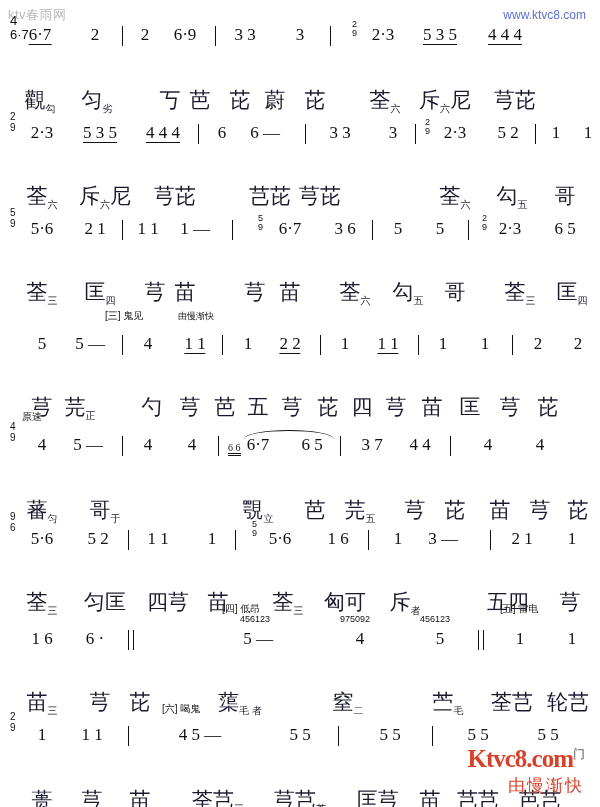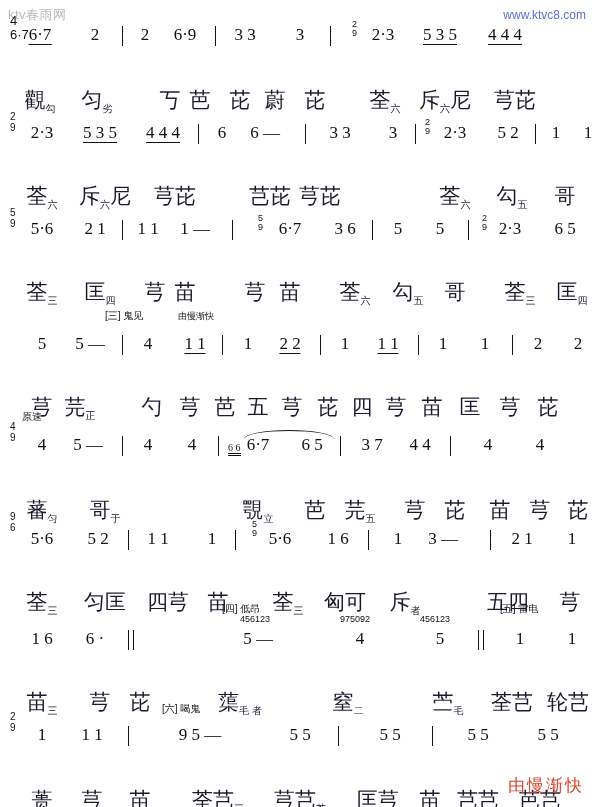--- a/index.html
+++ b/index.html
@@ -430,36 +430,39 @@
 
   <div class="system" style="top:700px;">
     <div class="marker" style="left:162px; top:2px;">[六] 喝鬼</div>
     <div class="clef" style="left:10px; top:12px;">
       <span style="font-size:10px;">2</span><br><span style="font-size:10px;">9</span>
     </div>
     <div class="numline" style="top:12px;">
       <div class="cell num" style="left:42px; top:14px;">1</div>
       <div class="cell num" style="left:92px; top:14px;">1 1</div>
       <div class="bar" style="left:128px; top:14px;"></div>
-      <div class="cell num" style="left:200px; top:14px;">9 5 —</div>
+      <div class="cell num" style="left:200px; top:14px;">4 5 —</div>
       <div class="cell num" style="left:300px; top:14px;">5 5</div>
       <div class="bar" style="left:338px; top:14px;"></div>
       <div class="cell num" style="left:390px; top:14px;">5 5</div>
       <div class="bar" style="left:432px; top:14px;"></div>
       <div class="cell num" style="left:478px; top:14px;">5 5</div>
       <div class="cell num" style="left:548px; top:14px;">5 5</div>
     </div>
     <div class="tabline" style="top:50px;">
       <div class="cell tabchar" style="left:42px; top:6px;">蒉</div>
       <div class="cell tabchar" style="left:92px; top:6px;">芎</div>
       <div class="cell tabchar" style="left:140px; top:6px;">苗</div>
       <div class="cell tabchar" style="left:218px; top:6px;">荃芑<span class="tabsub">三</span></div>
       <div class="cell tabchar" style="left:300px; top:6px;">芎芑<span class="tabsub">芦</span></div>
       <div class="cell tabchar" style="left:378px; top:6px;">匡芎</div>
       <div class="cell tabchar" style="left:430px; top:6px;">苗</div>
       <div class="cell tabchar" style="left:478px; top:6px;">芑芑</div>
       <div class="cell tabchar" style="left:540px; top:6px;">芭芑</div>
     </div>
   </div>
 
+  <div class="wm-bottom-logo">
+    <span>Ktvc8.com</span><span class="tiny">门</span>
+  </div>
   <div class="wm-bottom-cn">由慢渐快</div>
 
 </div>
 
 </body></html>

